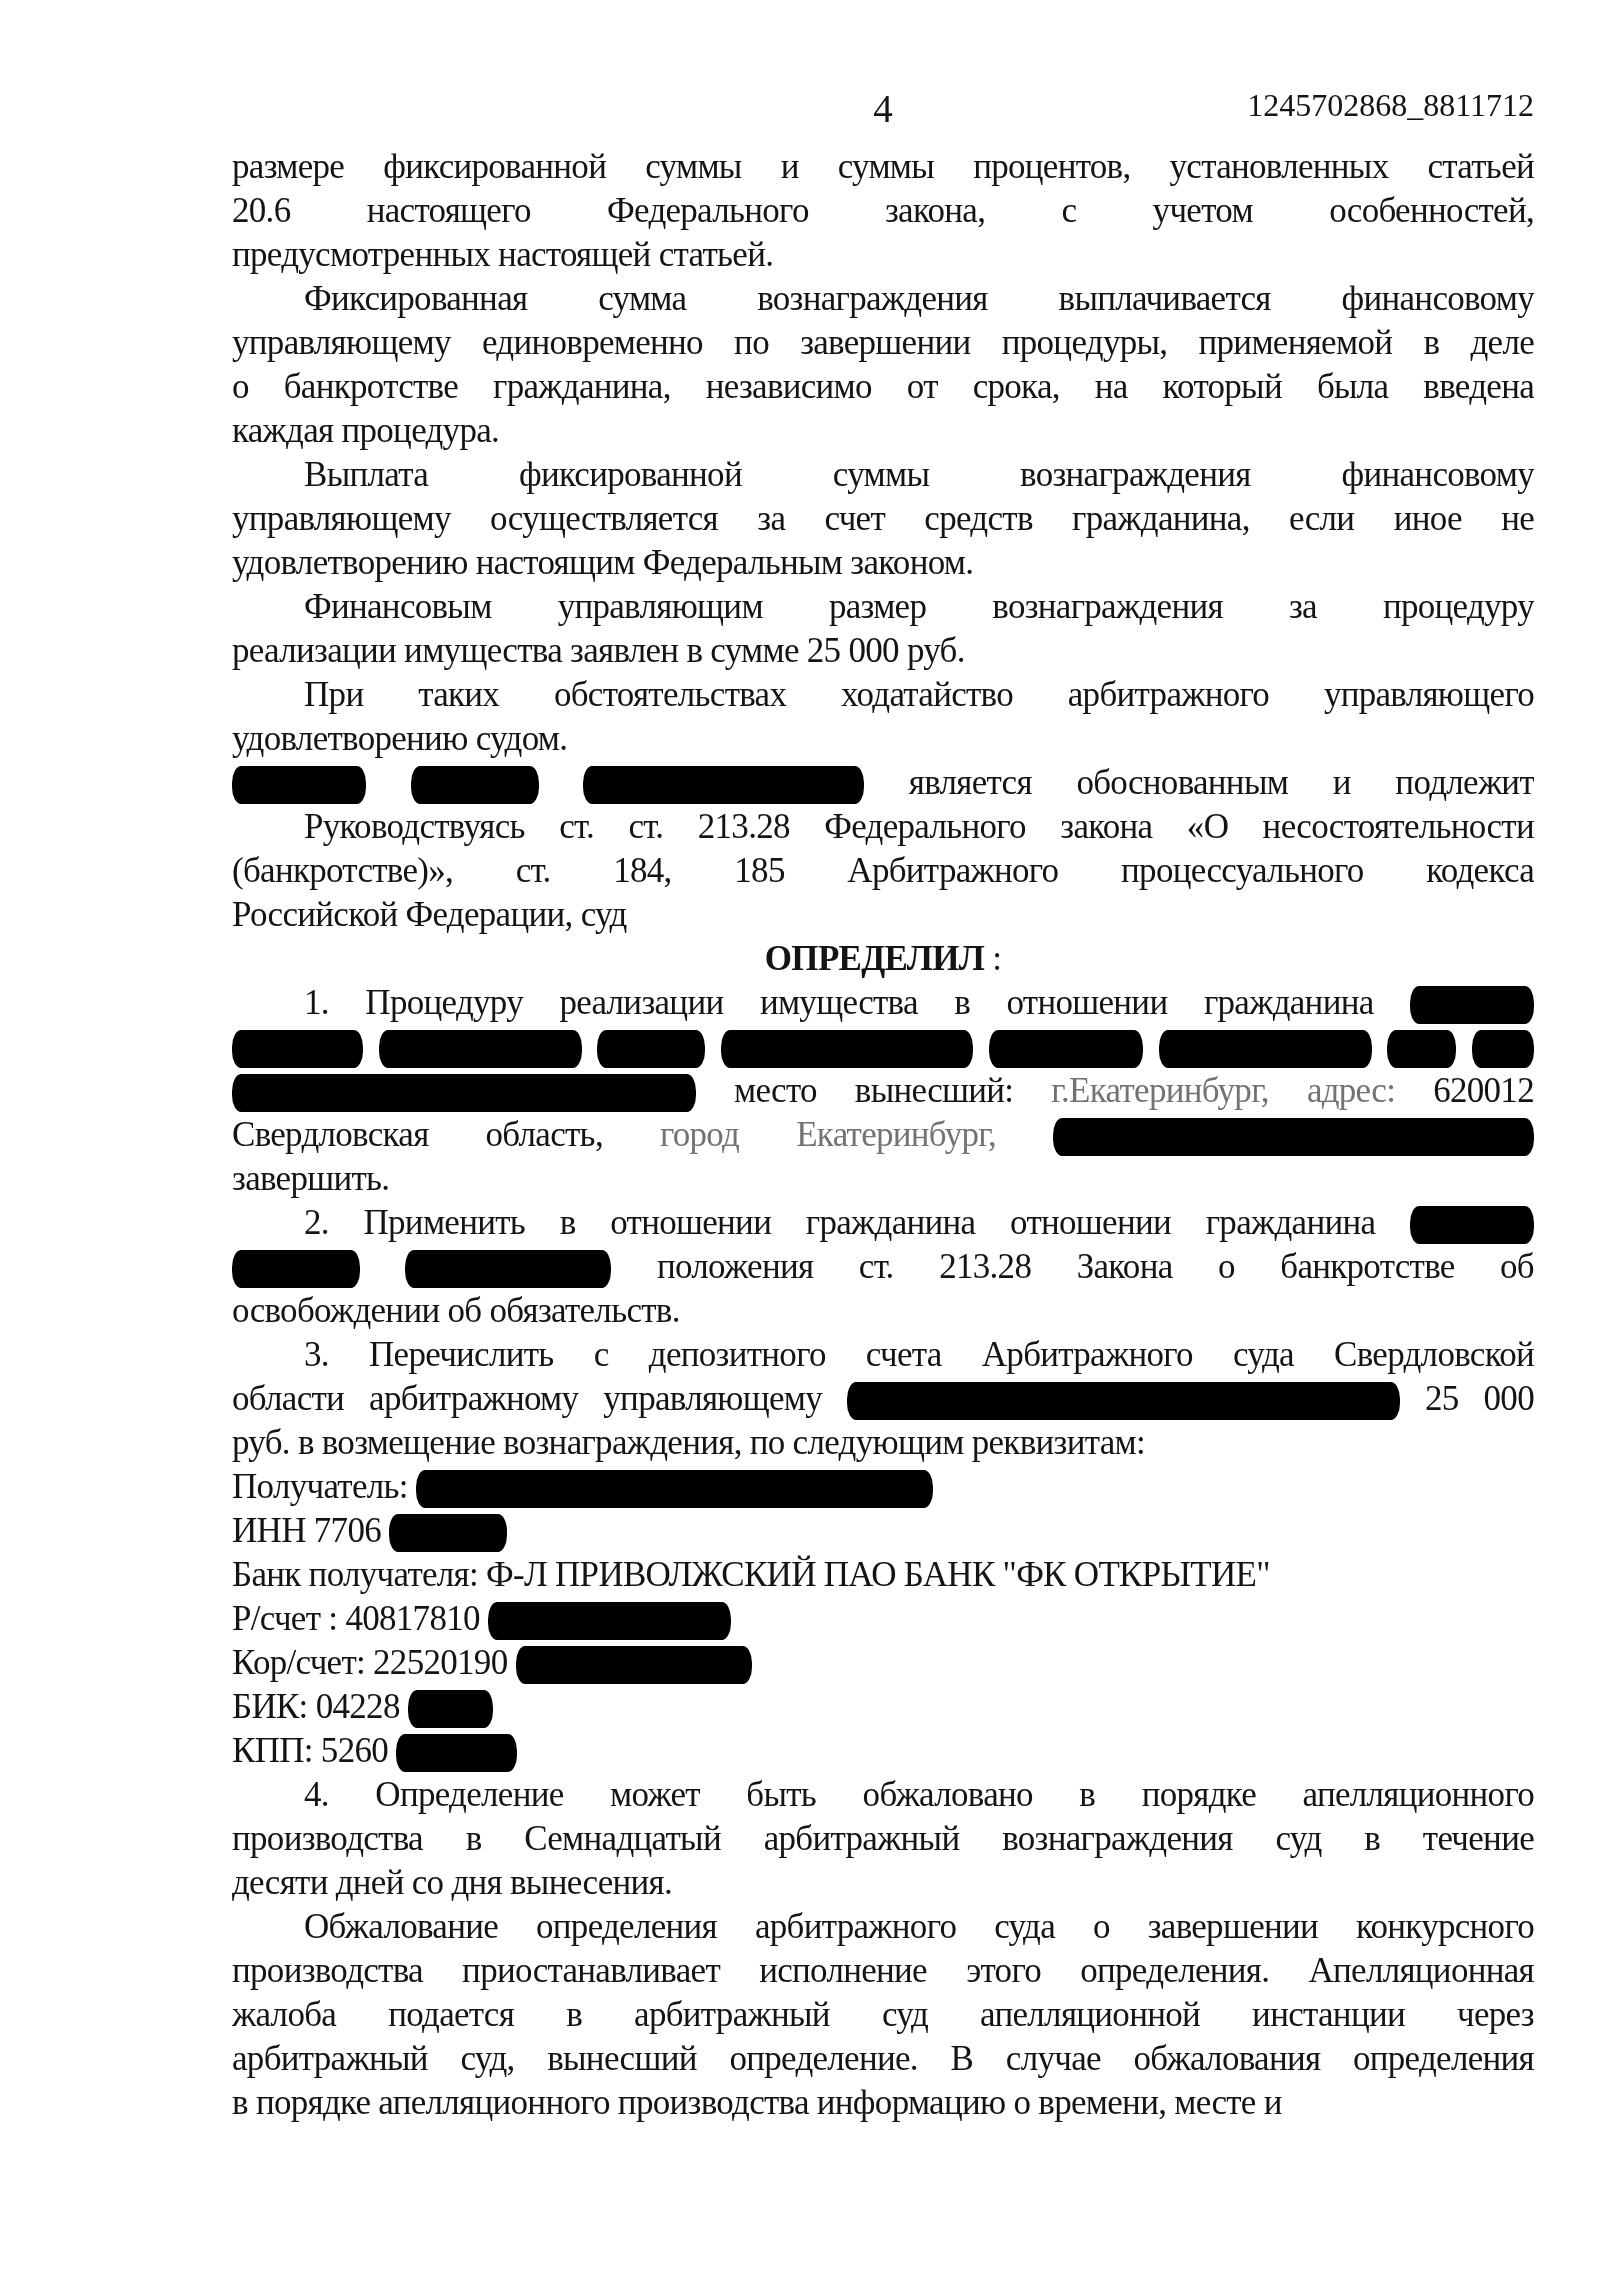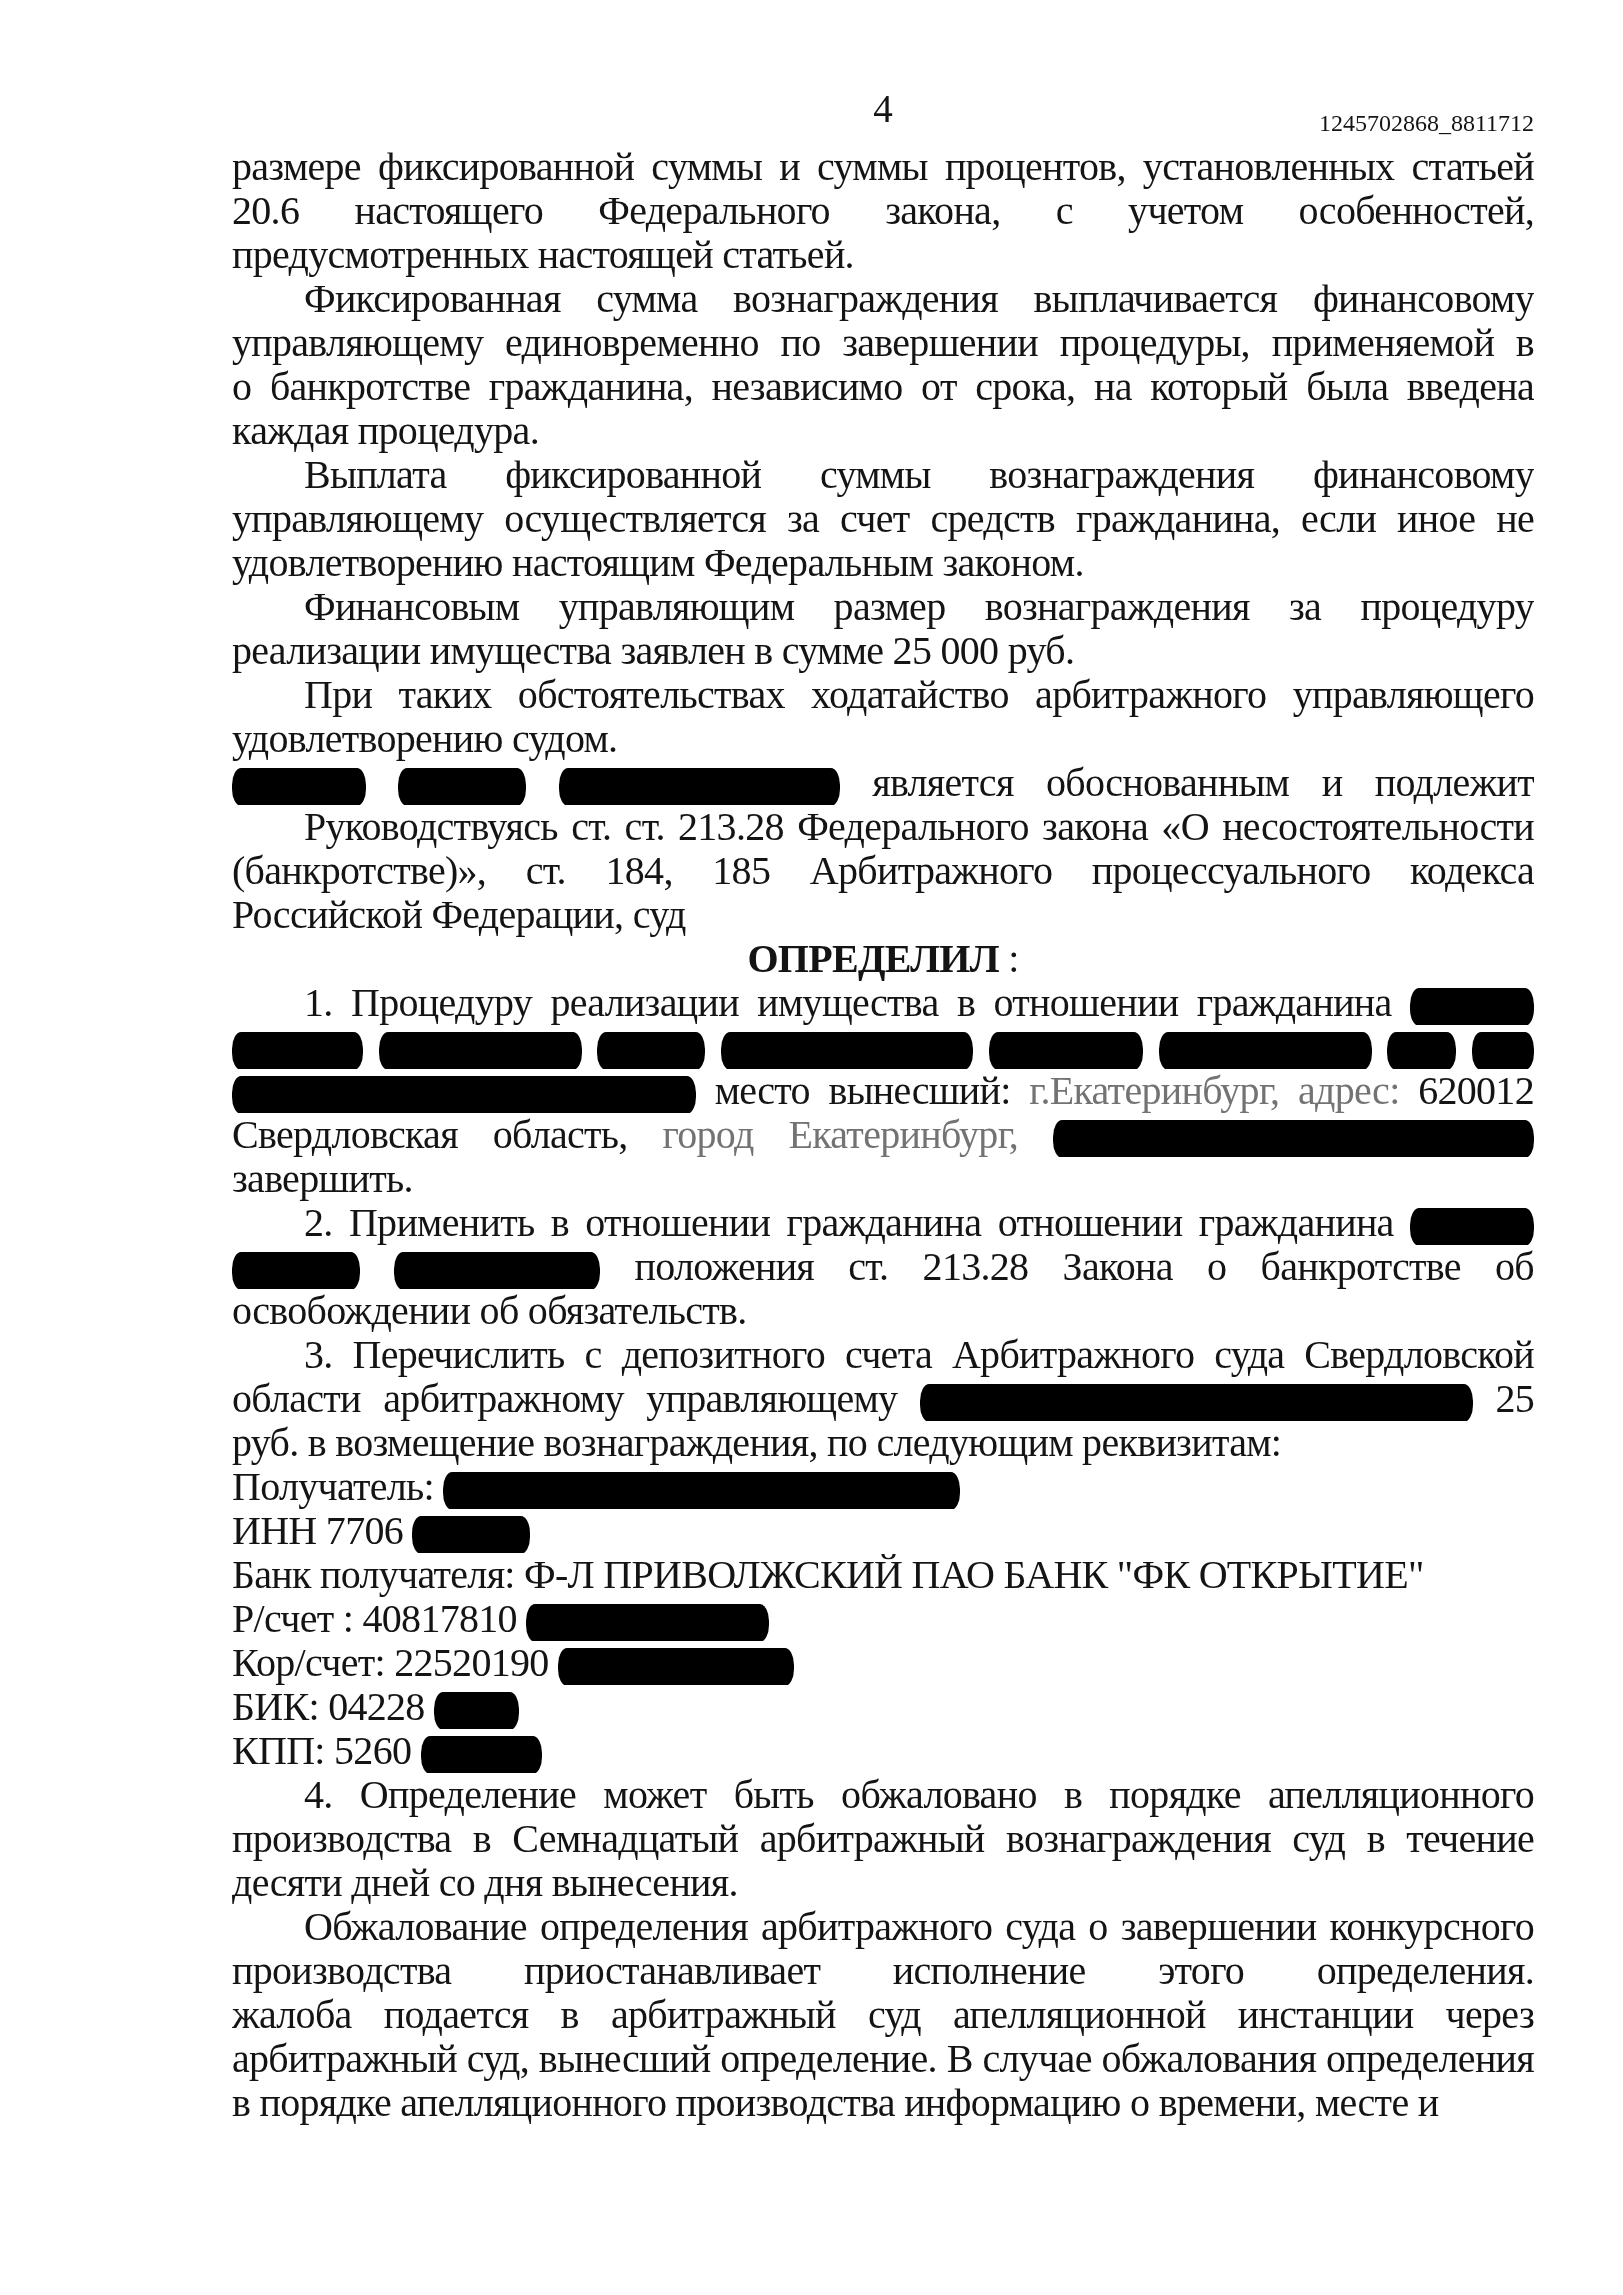--- a/index.html
+++ b/index.html
@@ -28,33 +28,33 @@
     left: 0;
     right: 0;
     top: 0;
     text-align: center;
     font-size: 39px;
     line-height: 46px;
   }
   .doc-id {
     position: absolute;
     right: 0;
-    top: 20px;
-    font-size: 24px;
+    top: 2px;
+    font-size: 32px;
     line-height: 35px;
     letter-spacing: 0px;
   }
   .text-block {
     position: absolute;
     top: 145px;
     left: 232px;
     width: 1302px;
   }
   .line {
-    font-size: 40px;
+    font-size: 35px;
     line-height: 44px;
     height: 44px;
     letter-spacing: -0.7px;
     text-align: justify;
     text-align-last: justify;
     overflow: hidden;
     white-space: normal;
   }
   .line.l {
     text-align: left;

